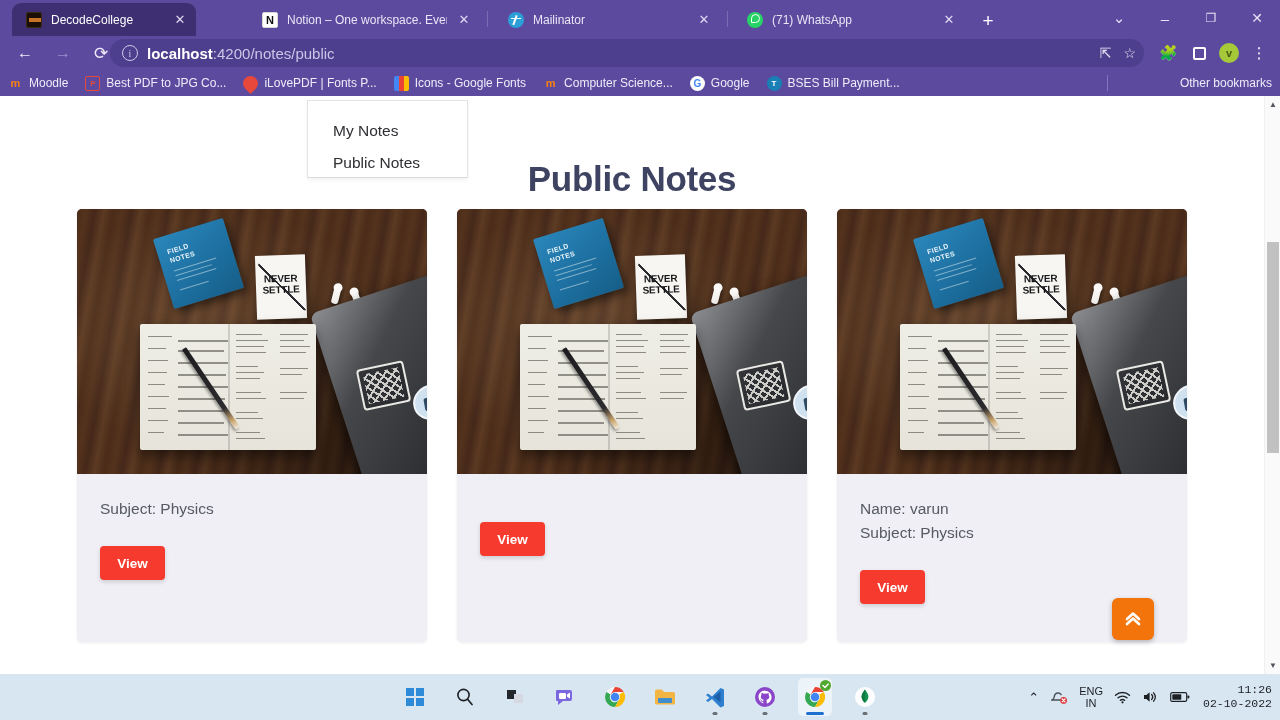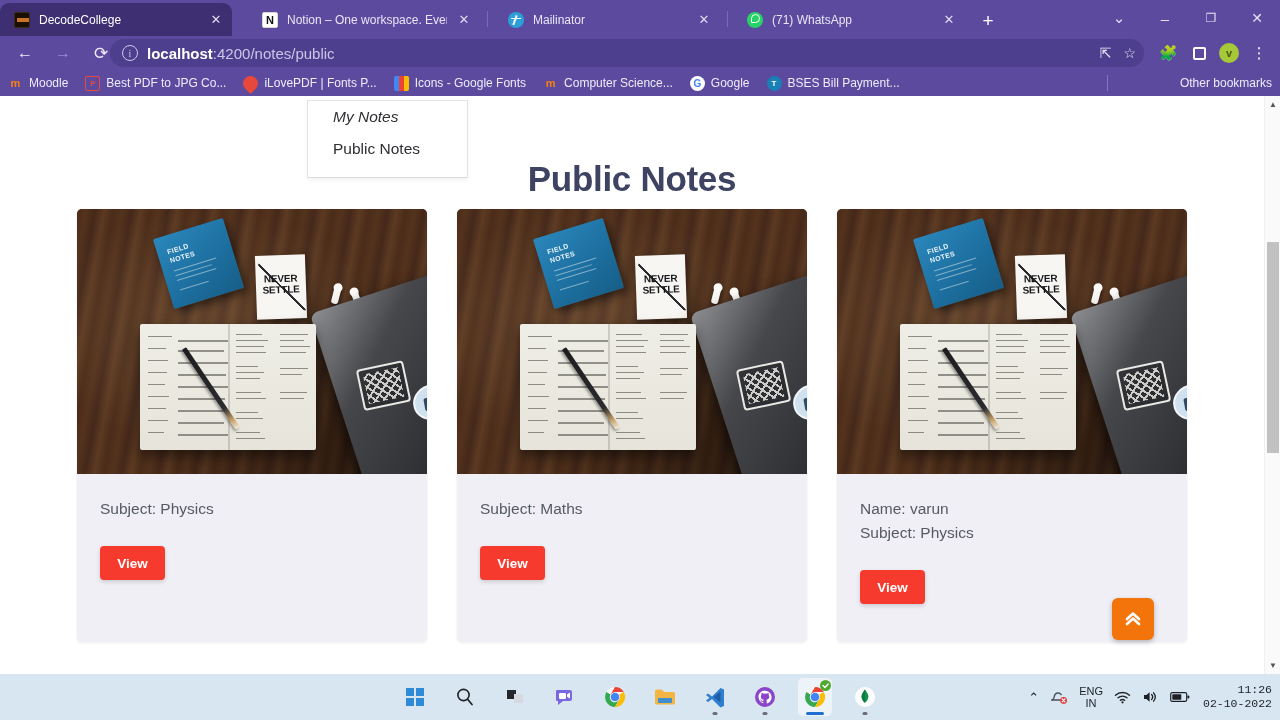--- a/index.html
+++ b/index.html
@@ -73,21 +73,21 @@
 
   .dropdown {
     position: absolute; left: 307px; top: 4px; width: 161px; height: 78px;
     background: #ffffff; border: 1px solid #e3e3e6; border-bottom: 1px solid #dcdce0;
     box-shadow: 0 2px 4px rgba(0,0,0,0.06);
   }
   .dd-item {
     height: 32px; display: flex; align-items: center; padding-left: 25px;
     font-size: 15.5px; color: #2f2f33; font-family: "Liberation Sans", sans-serif;
   }
-  .dd-item:first-child { margin-top: 0; font-style: italic; }
+  .dd-item:first-child { margin-top: 14px; }
 
   .page-title {
     position: absolute; top: 63px; left: 0; width: 1264px; text-align: center;
     font-size: 35px; font-weight: 700; color: #3e4362; letter-spacing: -0.3px;
   }
 
   .cards { position: absolute; top: 113px; left: 77px; display: flex; gap: 30px; }
   .card {
     width: 350px; height: 433px; background: #f0eff5; border-radius: 5px;
     overflow: hidden; box-shadow: 0 1px 3px rgba(0,0,0,0.08); position: relative;
@@ -214,21 +214,21 @@
   .win-sq { display: grid; grid-template-columns: 1fr 1fr; grid-gap: 2px; width: 18px; height: 18px; }
   .win-sq i { background: #2f8ad8; display: block; }
 </style>
 </head>
 <body>
 
 <div class="browser">
 
   <div class="tabstrip">
 
-    <div class="tab active" style="left:0; width:232px;justify-content:space-between;">
+    <div class="tab active" style="left:12px; width:184px;justify-content:space-between;">
       <span class="favicon" style="background:#1c1006; border:1px solid #3a2a14;">
         <span style="position:absolute;left:2px;top:5px;width:12px;height:4px;background:#c9732a;display:block;"></span>
       </span>
       <span class="tlabel">DecodeCollege</span>
       <span class="tclose">✕</span>
     </div>
 
     <div class="tab" style="left:248px; width:232px;">
       <span class="favicon" style="background:#ffffff;border:1px solid #d8d8d8;color:#111;font-size:11px;font-weight:700;display:flex;align-items:center;justify-content:center;">N</span>
       <span class="tlabel">Notion – One workspace. Every t</span>
@@ -478,21 +478,20 @@
                 <i style="left:140px;top:44px;width:28px;"></i>
                   <i style="left:140px;top:50px;width:22px;"></i>
                 <i style="left:140px;top:68px;width:27px;"></i>
                   <i style="left:140px;top:74px;width:24px;"></i>
               </div>
               <div class="pencil"></div>
             </div>
           </div>
         </div>
         <div class="card-body">
-          <div class="meta">Subject: Maths</div>
           <button class="btn-view">View</button>
         </div>
       </div>
 
       <div class="card">
         <div class="card-img">
           <div class="scene">
             <div class="fieldnotes">
               <div class="fn-t">FIELD<br>NOTES</div>
               <div class="fn-l" style="top:36px;"></div>

